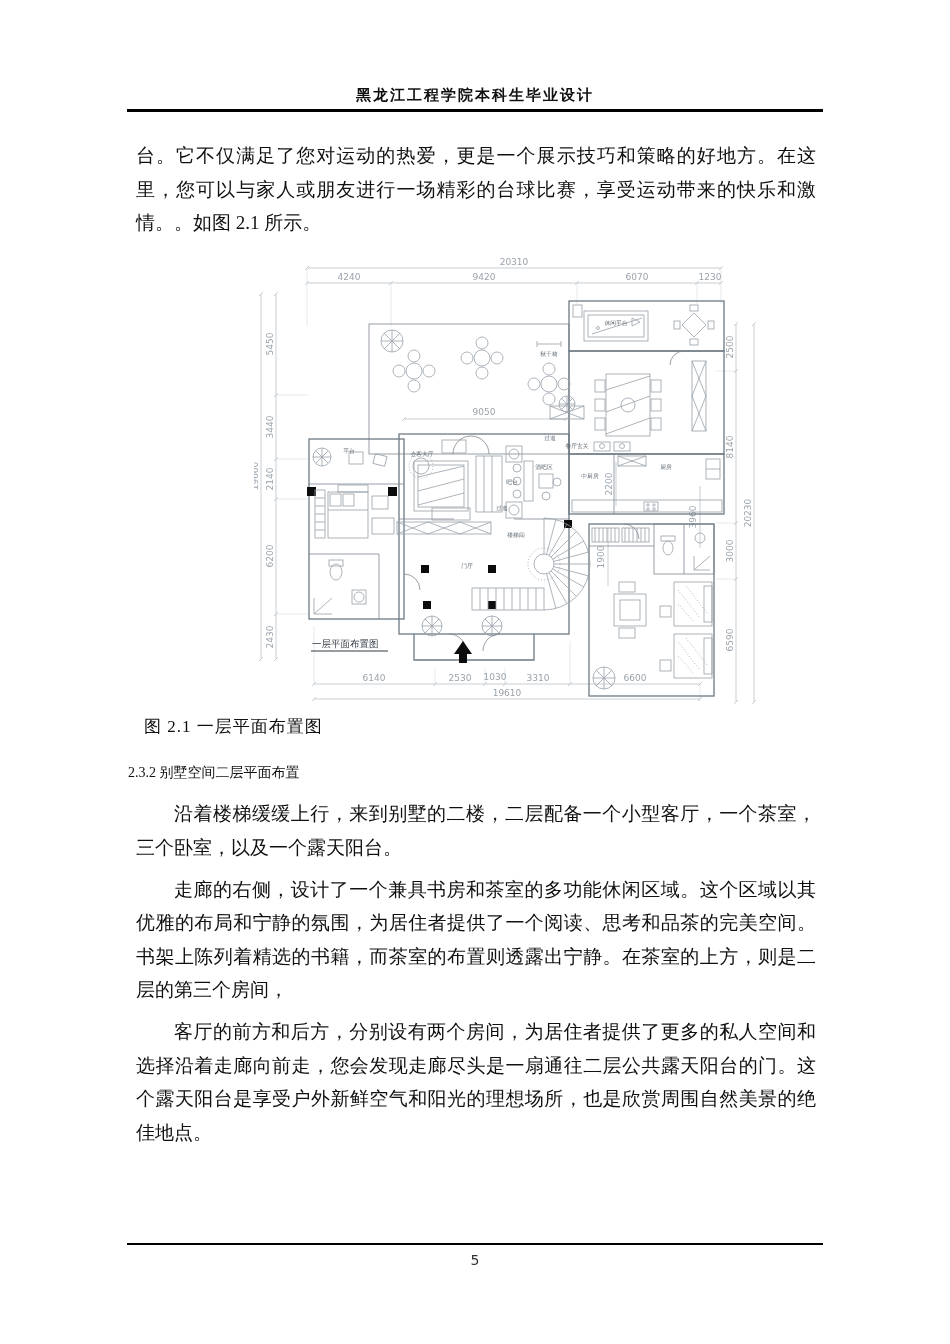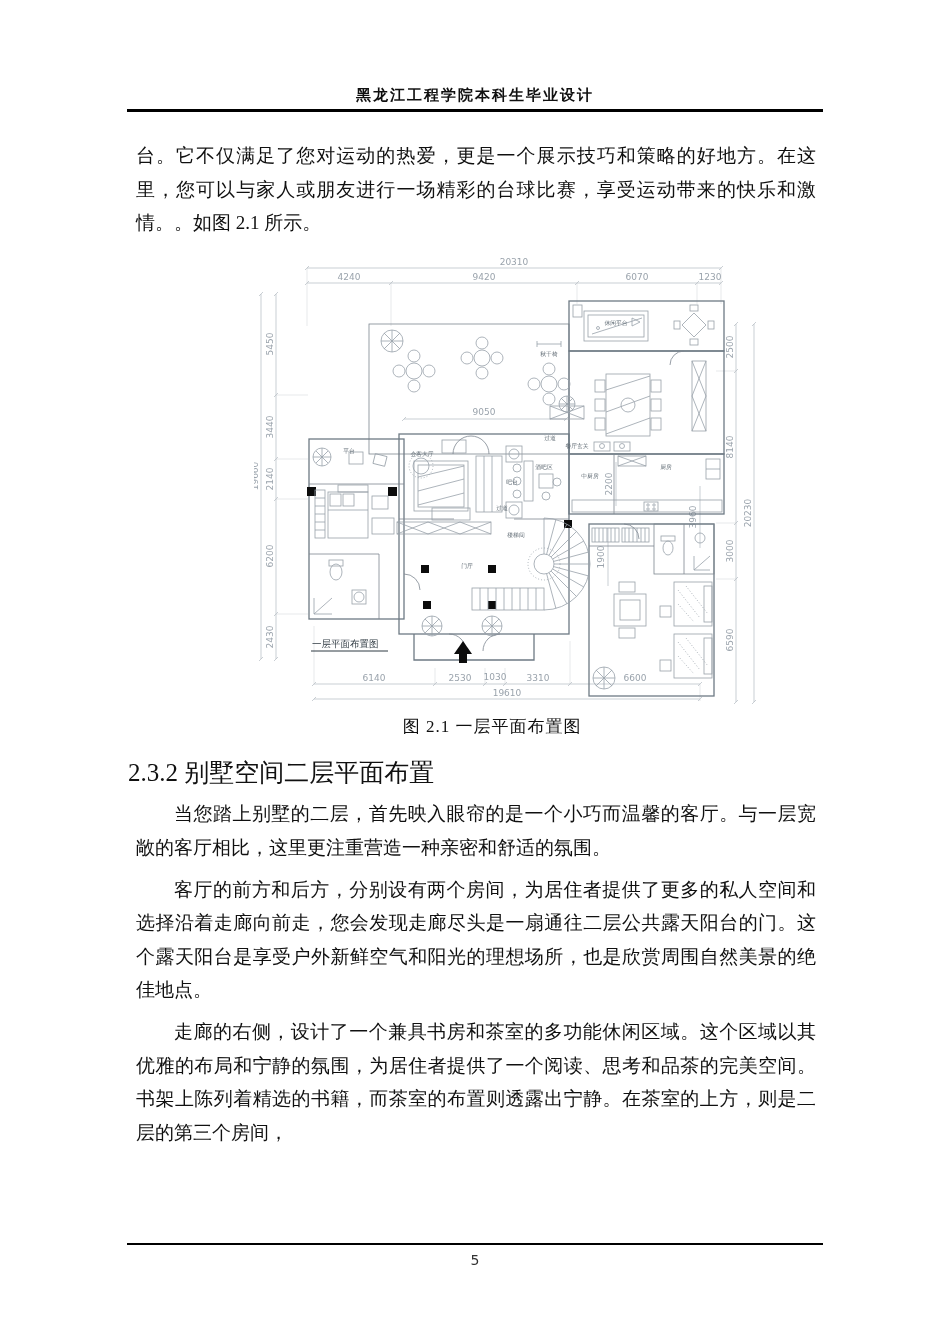--- a/index.html
+++ b/index.html
@@ -8,26 +8,26 @@
   .page{position:absolute;inset:0;background:#fff;}
 
   .header-title{position:absolute;top:86px;left:0;right:0;text-align:center;
     font-size:15px;font-weight:bold;letter-spacing:2px;}
   .header-rule{position:absolute;top:109px;left:127px;right:127px;height:3px;background:#000;}
 
   .content{position:absolute;top:131px;left:128px;width:696px;
     font-size:19px;line-height:33.6px;text-align:justify;}
   .content p{margin:8px;}
   .content p.ind{text-indent:2em;}
-  .section-heading{font-size:25px;font-weight:normal;margin:0;line-height:33.6px;}
+  .section-heading{font-size:14px;font-weight:normal;margin:0;line-height:33.6px;}
 
   figure{margin:16px;padding:0;width:696px;}
   .plan-wrap{margin:16px 0 0 0;}
   .plan-svg{display:block;margin-left:110px;}
-  figcaption{text-align:center;font-size:17px;letter-spacing:1px;margin-top:6px;line-height:26px;}
+  figcaption{text-align:left;font-size:17px;letter-spacing:1px;margin-top:6px;line-height:26px;}
 
   .footer-rule{position:absolute;top:1243px;left:127px;right:127px;height:2px;background:#000;}
   .page-number{position:absolute;top:1252px;left:0;right:0;text-align:center;font-size:14px;
     font-family:"DejaVu Sans","Liberation Sans",sans-serif;color:#333;}
 
   
   .w  {stroke:#6e7a84;fill:none;stroke-width:1.3;}
   .w2 {stroke:#7d8790;fill:none;stroke-width:.8;}
   .f  {stroke:#98a1a9;fill:none;stroke-width:.8;}
   .dim{stroke:#b3bac1;fill:none;stroke-width:.7;}
@@ -385,20 +385,20 @@
         <text class="lbl" x="95" y="197">平台</text>
 
         <text class="ptitle" x="58" y="391">一层平面布置图</text>
         <line x1="57" y1="395" x2="134" y2="395" stroke="#2f3a42" stroke-width="1"></line>
       </svg>
       </div>
       <figcaption>图 2.1 一层平面布置图</figcaption>
     </figure>
 
     <h3 class="section-heading">2.3.2 别墅空间二层平面布置</h3>
-    <p class="ind">当您踏上别墅的二层，首先映入眼帘的是一个小巧而温馨的客厅。与一层宽敞的客厅相比，这里更注重营造一种亲密和舒适的氛围。</p>
+    <p class="ind">沿着楼梯缓缓上行，来到别墅的二楼，二层配备一个小型客厅，一个茶室，三个卧室，以及一个露天阳台。</p>
+    <p class="ind">走廊的右侧，设计了一个兼具书房和茶室的多功能休闲区域。这个区域以其优雅的布局和宁静的氛围，为居住者提供了一个阅读、思考和品茶的完美空间。书架上陈列着精选的书籍，而茶室的布置则透露出宁静。在茶室的上方，则是二层的第三个房间，</p>
     <p class="ind">客厅的前方和后方，分别设有两个房间，为居住者提供了更多的私人空间和选择沿着走廊向前走，您会发现走廊尽头是一扇通往二层公共露天阳台的门。这个露天阳台是享受户外新鲜空气和阳光的理想场所，也是欣赏周围自然美景的绝佳地点。</p>
-    <p class="ind">走廊的右侧，设计了一个兼具书房和茶室的多功能休闲区域。这个区域以其优雅的布局和宁静的氛围，为居住者提供了一个阅读、思考和品茶的完美空间。书架上陈列着精选的书籍，而茶室的布置则透露出宁静。在茶室的上方，则是二层的第三个房间，</p>
   </div>
 
   <div class="footer-rule"></div>
   <div class="page-number">5</div>
 </div>
 
 </body></html>

